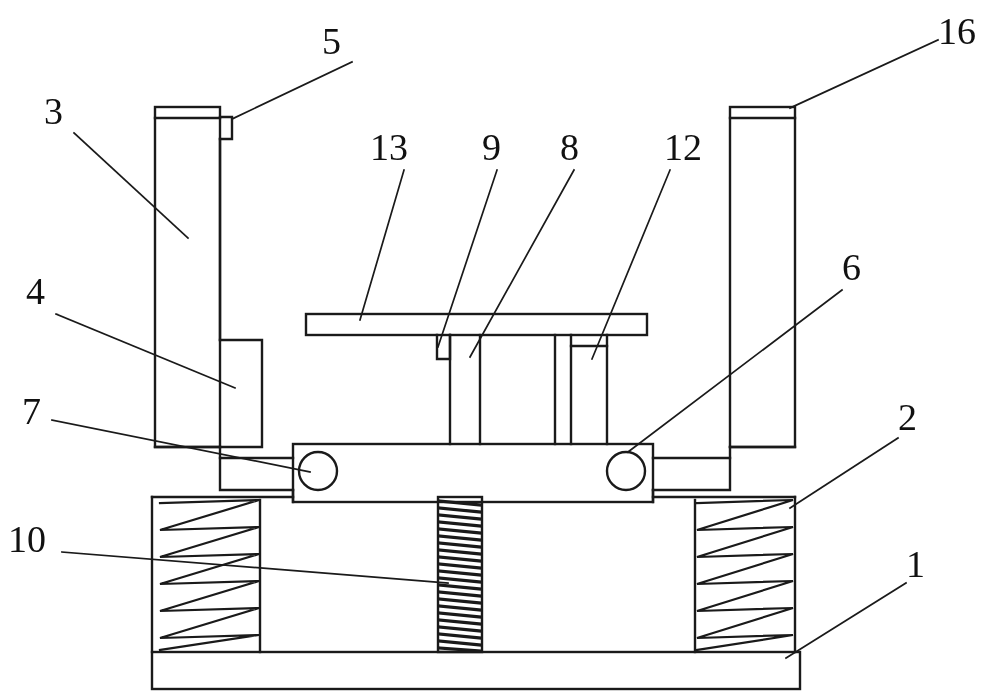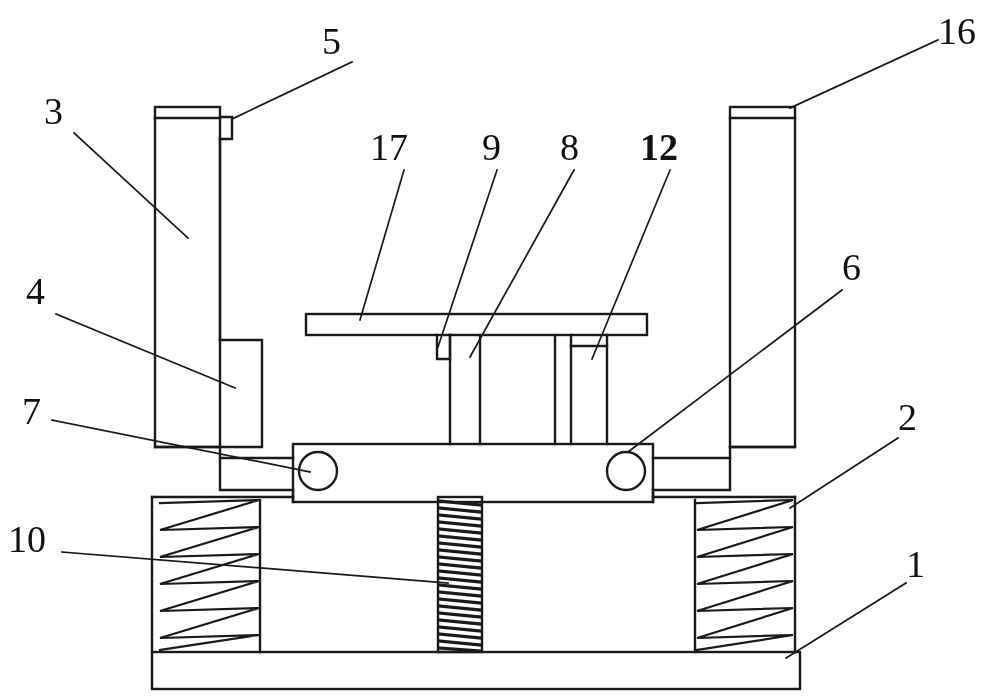--- a/index.html
+++ b/index.html
@@ -167,24 +167,24 @@
         <line x1="62" y1="552" x2="448" y2="583"></line>
         <line x1="906" y1="583" x2="786" y2="658"></line>
       </g>
 
     </g>
   </svg>
 
   <div class="ref-label" style="left:322px; top:22px;">5</div>
   <div class="ref-label" style="left:938px; top:12px;">16</div>
   <div class="ref-label" style="left:44px;  top:92px;">3</div>
-  <div class="ref-label" style="left:370px; top:128px;">17</div>
+  <div class="ref-label" style="left:370px; top:128px;">13</div>
   <div class="ref-label" style="left:482px; top:128px;">9</div>
   <div class="ref-label" style="left:560px; top:128px;">8</div>
-  <div class="ref-label" style="left:640px; top:128px;font-weight:bold;">12</div>
+  <div class="ref-label" style="left:664px; top:128px;">12</div>
   <div class="ref-label" style="left:842px; top:248px;">6</div>
   <div class="ref-label" style="left:26px;  top:272px;">4</div>
   <div class="ref-label" style="left:898px; top:398px;">2</div>
   <div class="ref-label" style="left:22px;  top:392px;">7</div>
   <div class="ref-label" style="left:8px;  top:520px;">10</div>
   <div class="ref-label" style="left:906px; top:545px;">1</div>
 
 </div>
 
 </body></html>

